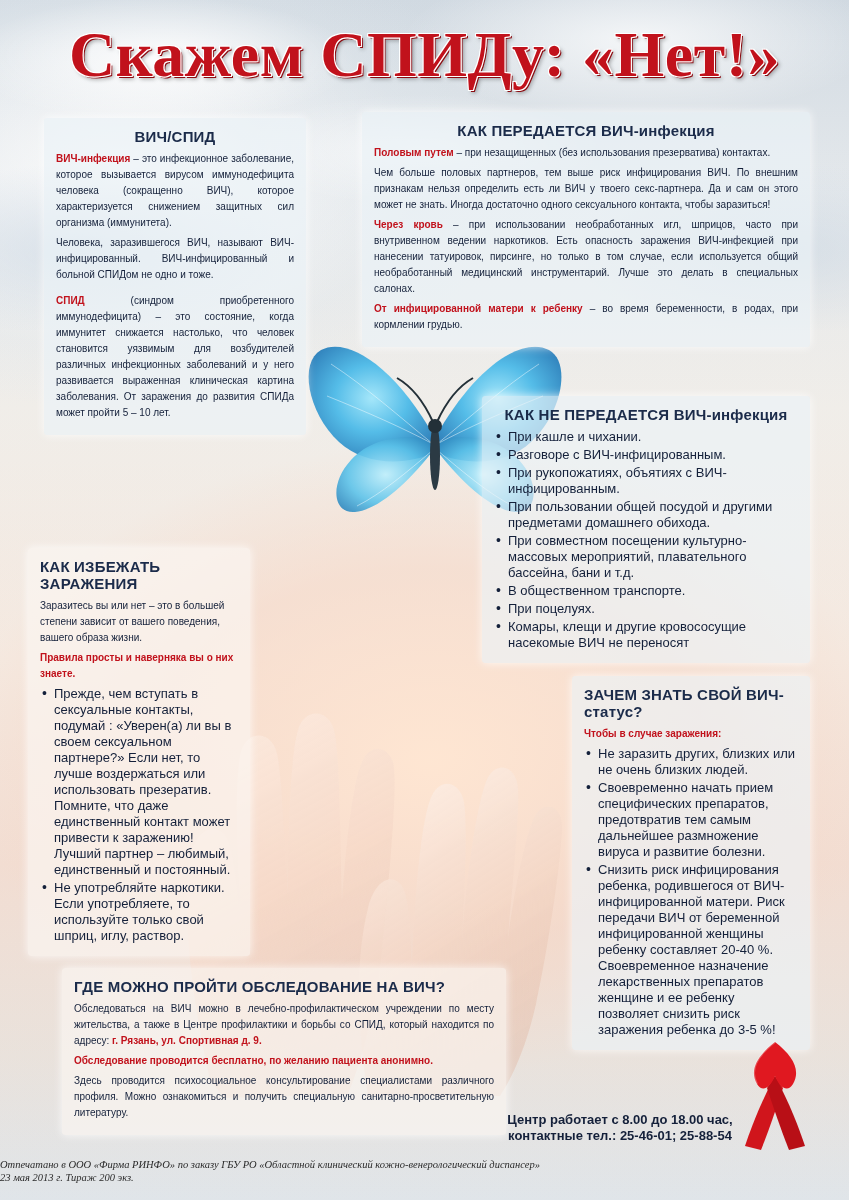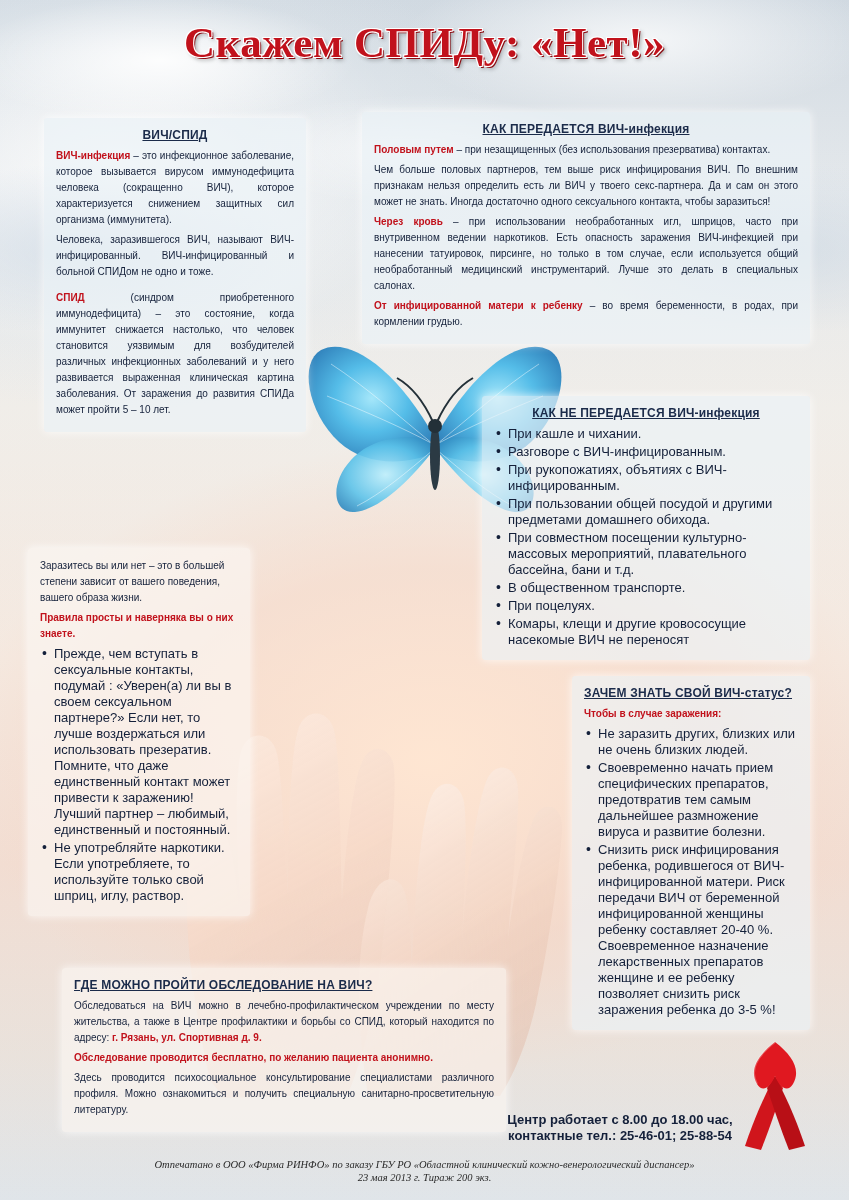--- a/index.html
+++ b/index.html
@@ -42,21 +42,21 @@
   }
 
   
   .title-band{
     position:absolute;left:0;top:18px;width:849px;height:72px;
     text-align:center;
   }
   .title-band .t{
     font-family:"Liberation Serif", serif;
     font-weight:bold;
-    font-size:43px;
+    font-size:64px;
     color:#c1121c;
     letter-spacing:0.5px;
     text-shadow:
       -1px -1px 0 #ffffff, 1px -1px 0 #ffffff, -1px 1px 0 #ffffff, 1px 1px 0 #ffffff,
       2px 2px 0 #8b0c12, 3px 3px 4px rgba(0,0,0,0.35);
     white-space:nowrap;
   }
 
   
   .panel{
@@ -65,25 +65,24 @@
     border-radius:3px;
     box-shadow:0 0 10px rgba(255,255,255,0.8);
     padding:10px 12px;
     box-sizing:border-box;
   }
   .panel.tinted{ background:rgba(236,243,247,0.66); }
   .panel.warm{ background:rgba(250,246,241,0.68); }
 
   h2.head{
     margin:0 0 6px 0;
-    font-size:12px;
+    font-size:15px;
     font-weight:bold;
     color:#1b2b4a;
     letter-spacing:0.2px;
-    text-decoration:underline;
   }
   h2.head.center{text-align:center;}
   .red{color:#c1121c;font-weight:bold;}
   .redline{color:#c1121c;font-weight:bold;}
   p{margin:0 0 4px 0;font-size:10px;line-height:16px;color:#14203a;}
   p.just{text-align:justify;}
   ul{margin:0 0 0 0;padding:0 0 0 14px;list-style:none;}
   ul li{
     font-size:13px;line-height:16px;color:#14203a;
     position:relative;margin-bottom:2px;text-align:left;
@@ -93,21 +92,21 @@
   }
 
   
   .ribbon{position:absolute;left:735px;top:1040px;width:80px;height:110px;}
 
   .footer-note{
     position:absolute;left:470px;top:1112px;width:300px;
     font-size:13px;font-weight:bold;line-height:16px;color:#14203a;text-align:center;
   }
   .imprint{
-    position:absolute;left:0;top:1158px;width:849px;text-align:center;
+    position:absolute;left:0;top:1158px;width:849px;
     font-family:"Liberation Serif", serif;
     font-size:10.5px;line-height:13px;color:#2a2a2a;font-style:italic;
   }
   .imprint .l2{display:block;}
 </style>
 </head>
 <body>
 
 <div class="poster">
 
@@ -206,20 +205,21 @@
       <li>При рукопожатиях, объятиях с ВИЧ-инфицированным.</li>
       <li>При пользовании общей посудой и другими предметами домашнего обихода.</li>
       <li>При совместном посещении культурно-массовых мероприятий, плавательного бассейна, бани и т.д.</li>
       <li>В общественном транспорте.</li>
       <li>При поцелуях.</li>
       <li>Комары, клещи и другие кровососущие насекомые ВИЧ не переносят</li>
     </ul>
   </div>
 
   <div class="panel warm" style="left:28px;top:548px;width:222px;">
+    <h2 class="head">КАК ИЗБЕЖАТЬ ЗАРАЖЕНИЯ</h2>
     <p>Заразитесь вы или нет – это в большей степени зависит от вашего поведения, вашего образа жизни.</p>
     <p class="redline">Правила просты и наверняка вы о них знаете.</p>
     <ul>
       <li>Прежде, чем вступать в сексуальные контакты, подумай : «Уверен(а)  ли вы в своем сексуальном партнере?» Если нет, то лучше воздержаться или использовать презератив. Помните, что даже единственный контакт может привести к заражению! Лучший партнер – любимый, единственный и постоянный.</li>
       <li>Не употребляйте наркотики. Если употребляете, то используйте только свой шприц, иглу, раствор.</li>
     </ul>
   </div>
 
   <div class="panel tinted" style="left:572px;top:676px;width:238px;">
     <h2 class="head">ЗАЧЕМ ЗНАТЬ СВОЙ ВИЧ-статус?</h2>

